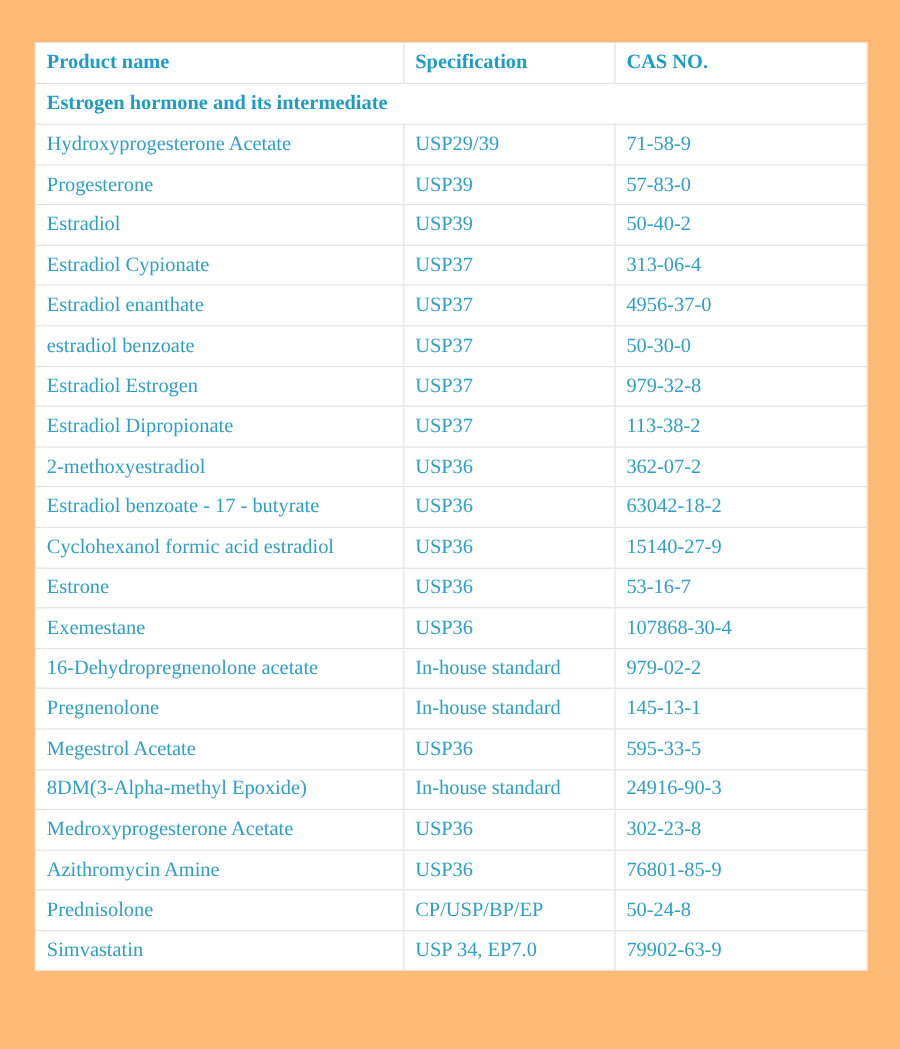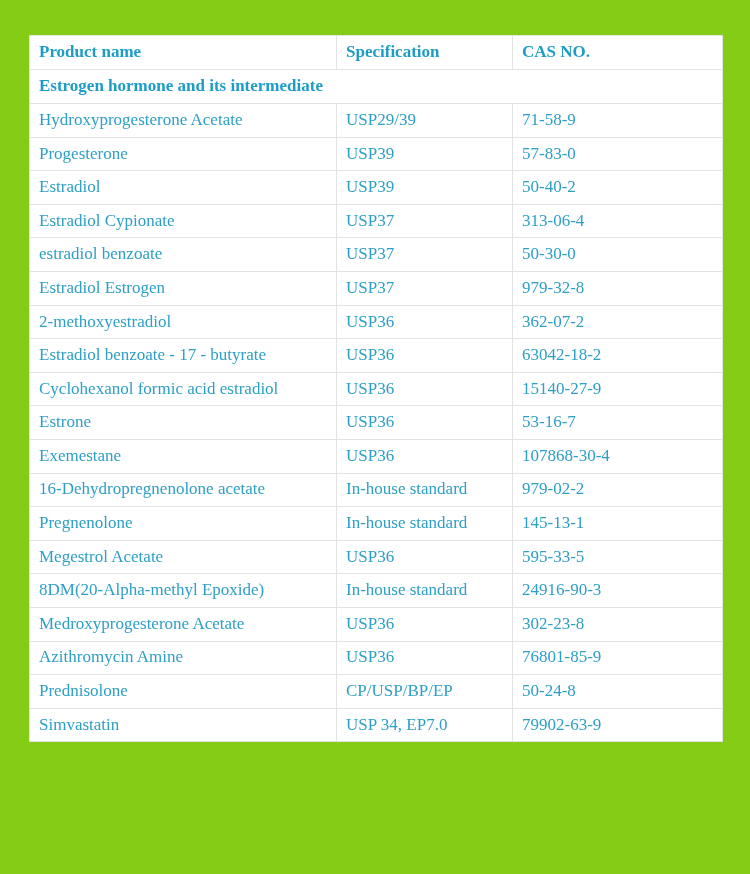--- a/index.html
+++ b/index.html
@@ -10,21 +10,21 @@
   body {
     width: 750px;
     height: 874px;
     font-family: "Liberation Serif", "DejaVu Serif", serif;
     overflow: hidden;
   }
   .page {
     position: relative;
     width: 750px;
     height: 874px;
-    background: #84cc16;
+    background: #fdba74;
   }
   .table-wrap {
     position: absolute;
     left: 29px;
     top: 35px;
     width: 693px;
   }
   table.product-table {
     border-collapse: collapse;
     width: 693px;
@@ -96,28 +96,38 @@
             <td>Estradiol</td>
             <td>USP39</td>
             <td>50-40-2</td>
           </tr>
           <tr>
             <td>Estradiol Cypionate</td>
             <td>USP37</td>
             <td>313-06-4</td>
           </tr>
           <tr>
+            <td>Estradiol enanthate</td>
+            <td>USP37</td>
+            <td>4956-37-0</td>
+          </tr>
+          <tr>
             <td>estradiol benzoate</td>
             <td>USP37</td>
             <td>50-30-0</td>
           </tr>
           <tr>
             <td>Estradiol Estrogen</td>
             <td>USP37</td>
             <td>979-32-8</td>
+          </tr>
+          <tr>
+            <td>Estradiol Dipropionate</td>
+            <td>USP37</td>
+            <td>113-38-2</td>
           </tr>
           <tr>
             <td>2-methoxyestradiol</td>
             <td>USP36</td>
             <td>362-07-2</td>
           </tr>
           <tr>
             <td>Estradiol benzoate - 17 - butyrate</td>
             <td>USP36</td>
             <td>63042-18-2</td>
@@ -146,21 +156,21 @@
             <td>Pregnenolone</td>
             <td>In-house standard</td>
             <td>145-13-1</td>
           </tr>
           <tr>
             <td>Megestrol Acetate</td>
             <td>USP36</td>
             <td>595-33-5</td>
           </tr>
           <tr>
-            <td>8DM(20-Alpha-methyl Epoxide)</td>
+            <td>8DM(3-Alpha-methyl Epoxide)</td>
             <td>In-house standard</td>
             <td>24916-90-3</td>
           </tr>
           <tr>
             <td>Medroxyprogesterone Acetate</td>
             <td>USP36</td>
             <td>302-23-8</td>
           </tr>
           <tr>
             <td>Azithromycin Amine</td>

